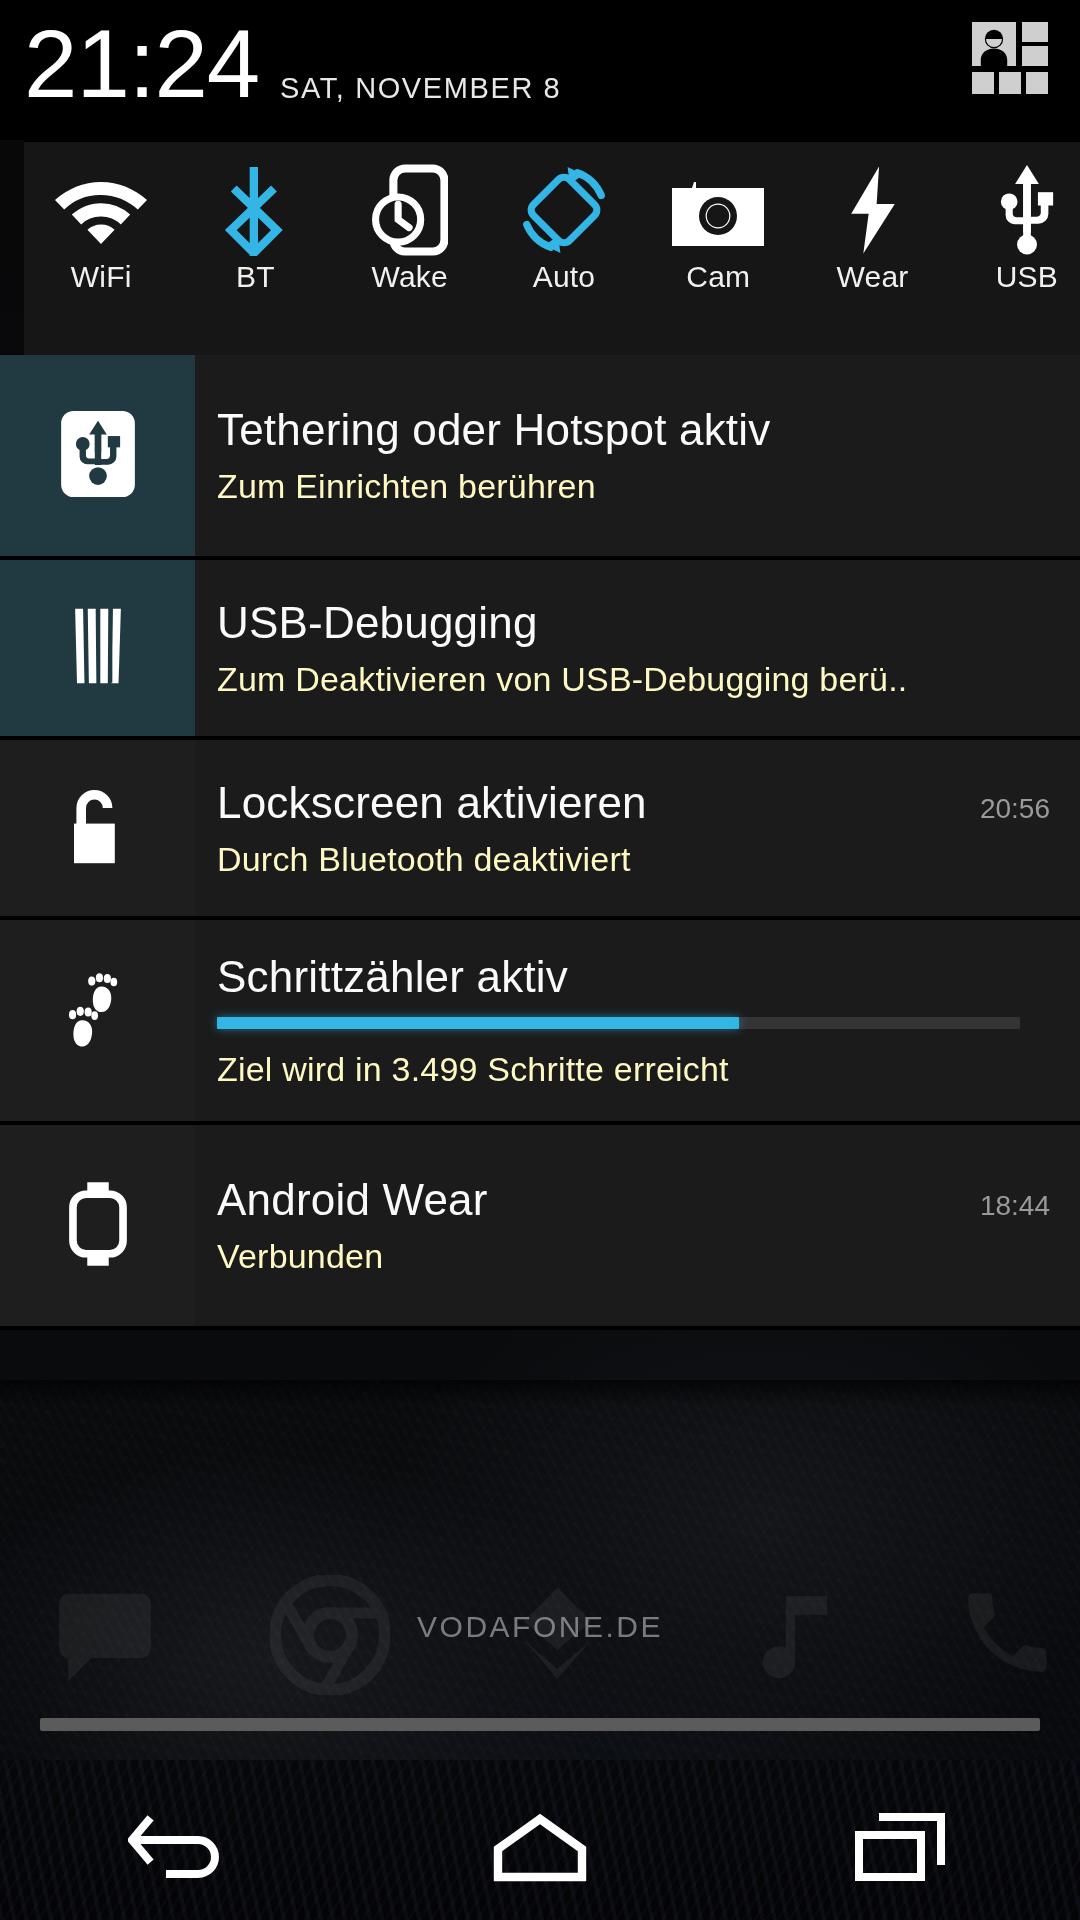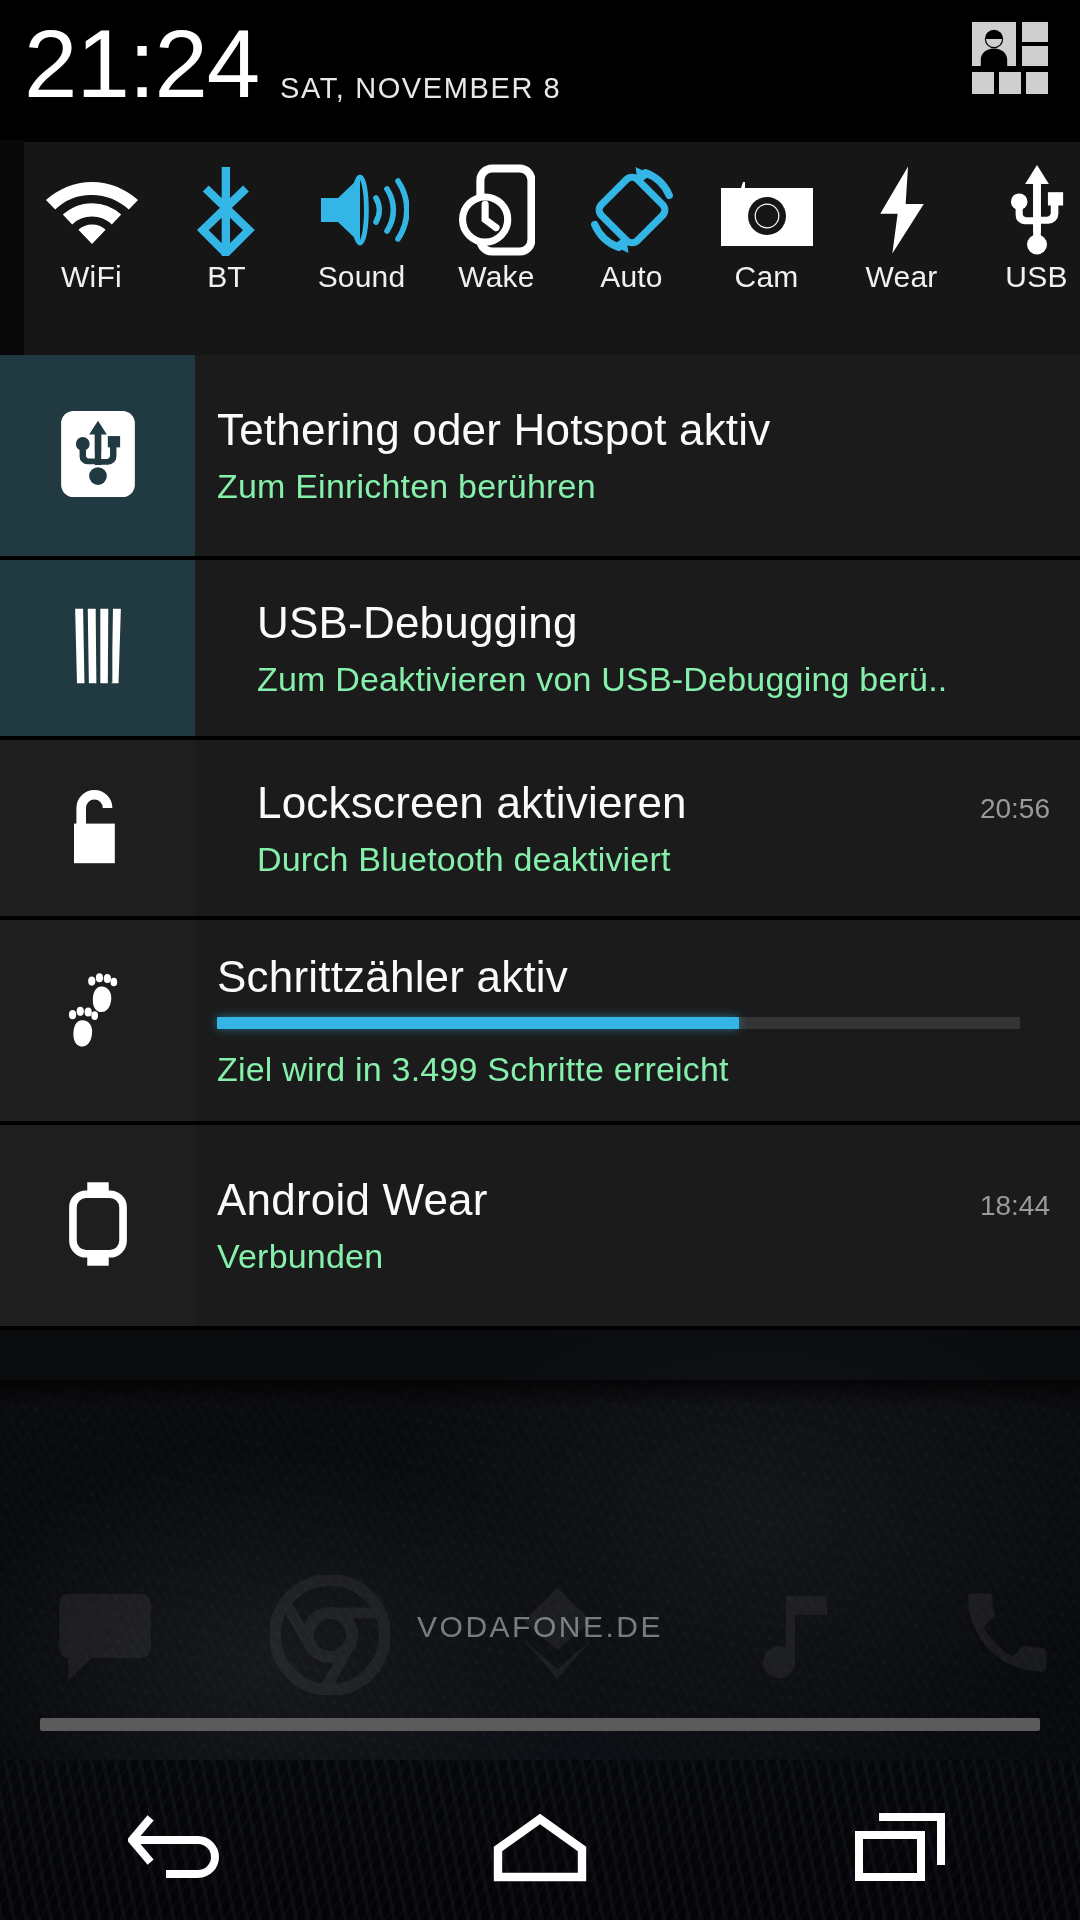--- a/index.html
+++ b/index.html
@@ -120,26 +120,26 @@
   .notif-title {
     font-size:44px; font-weight:300; color:#fafafa;
     letter-spacing:.2px; line-height:1.18; flex:1 1 auto;
     white-space:nowrap; overflow:hidden;
   }
   .notif-time {
     font-size:28px; color:#9a9a9a; flex:0 0 auto;
     padding-top:4px;
   }
   .notif-sub {
-    font-size:34px; font-weight:300; color:#86efac;
+    font-size:34px; font-weight:300; color:#fef9c3;
     letter-spacing:.2px; margin-top:10px; line-height:1.2;
     white-space:nowrap; overflow:hidden;
   }
   .notif-h1 { height:205px; }
-  .notif-h2 { height:180px;gap:40px; }
+  .notif-h2 { height:180px; }
 
   .progress-wrap {
     margin:14px 0 10px 0; width:calc(100% - 30px); height:12px;
     background:#343434; border-radius:1px; position:relative;
   }
   .progress-fill {
     position:absolute; left:0; top:0; height:12px;
     background:#33b5e5; border-radius:1px;
     box-shadow:0 0 10px rgba(51,181,229,.55);
   }
@@ -234,32 +234,20 @@
 
     <div class="qs-tile">
       <div class="qs-glyph">
         <svg width="66" height="92" viewBox="0 0 22 32">
           <path fill="none" stroke="#33b5e5" stroke-width="2.9" stroke-linejoin="miter" d="M10.6 1v30l8-8-15-14.5M10.6 31 2.6 23l15-14.5"></path>
         </svg>
       </div>
       <div class="qs-label">BT</div>
     </div>
 
-    <div class="qs-tile">
-      <div class="qs-glyph">
-        <svg width="94" height="78" viewBox="0 0 47 39">
-          <path fill="#33b5e5" d="M3 13.5h8.5L22.5 3v33L11.5 25.5H3z"></path>
-          <ellipse cx="22.5" cy="19.5" rx="3.2" ry="16.5" fill="none" stroke="#33b5e5" stroke-width="2.4"></ellipse>
-          <path fill="none" stroke="#33b5e5" stroke-width="2.8" stroke-linecap="round" d="M30.5 13.5a12 12 0 0 1 0 12"></path>
-          <path fill="none" stroke="#33b5e5" stroke-width="2.8" stroke-linecap="round" d="M36 9a19 19 0 0 1 0 21"></path>
-          <path fill="none" stroke="#33b5e5" stroke-width="2.8" stroke-linecap="round" d="M41.5 5a26 26 0 0 1 0 29"></path>
-        </svg>
-      </div>
-      <div class="qs-label">Sound</div>
-    </div>
 
     <div class="qs-tile">
       <div class="qs-glyph">
         <svg width="76" height="92" viewBox="0 0 32 38">
           <rect x="9" y="1.5" width="21.5" height="35" rx="5" fill="none" stroke="#fff" stroke-width="3.4"></rect>
           <circle cx="11" cy="23" r="9.5" fill="#161616" stroke="#fff" stroke-width="3"></circle>
           <path d="M11 16.6V23l4.6 3.4" fill="none" stroke="#fff" stroke-width="3" stroke-linecap="round"></path>
         </svg>
       </div>
       <div class="qs-label">Wake</div>

